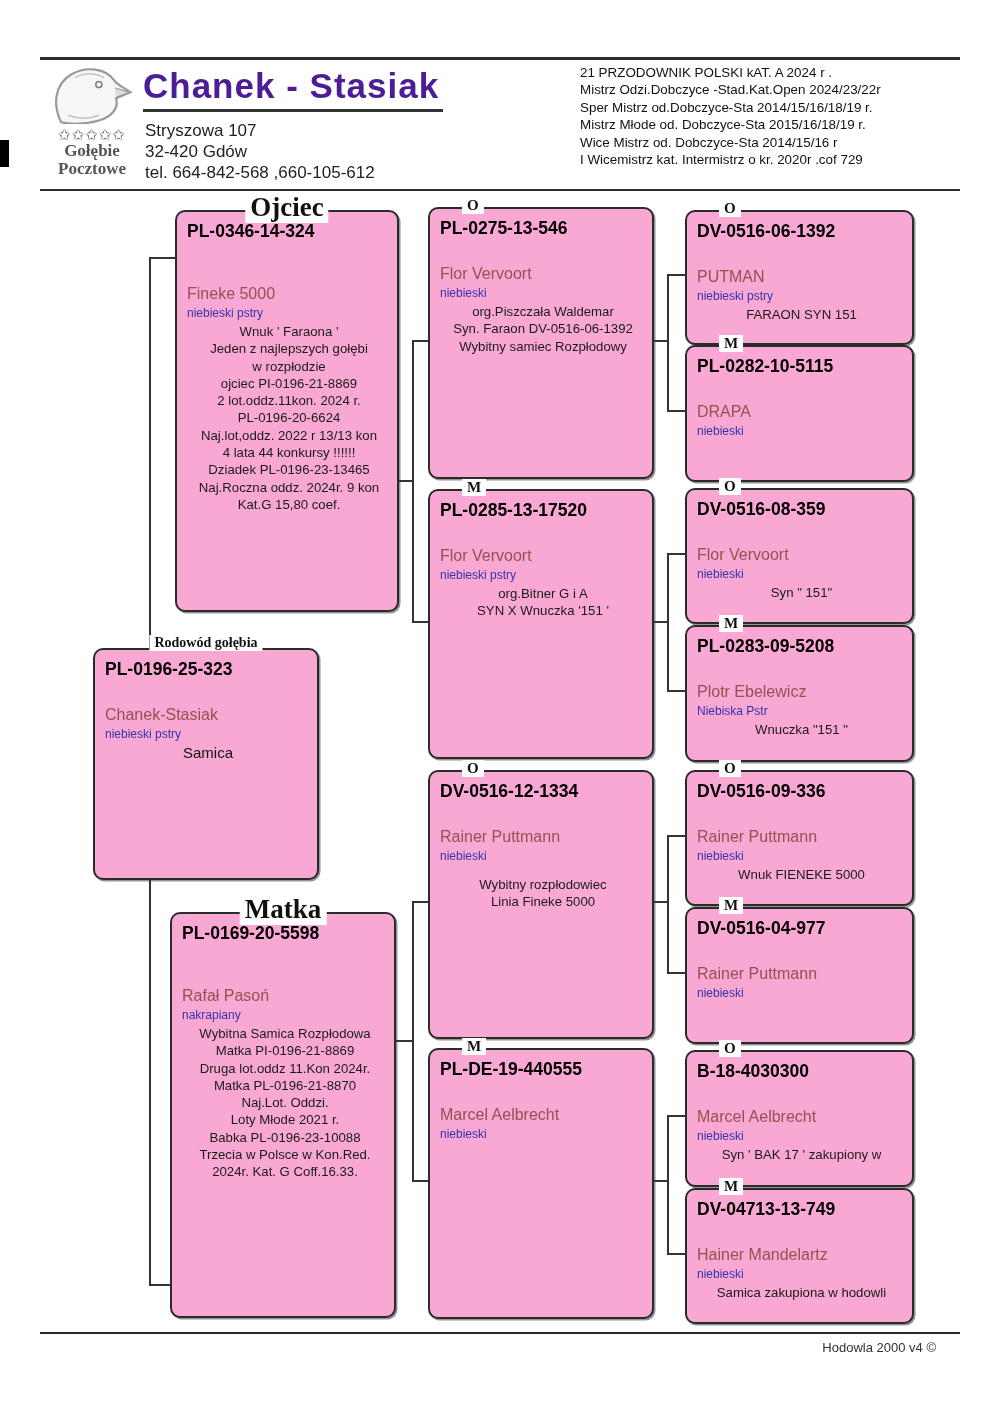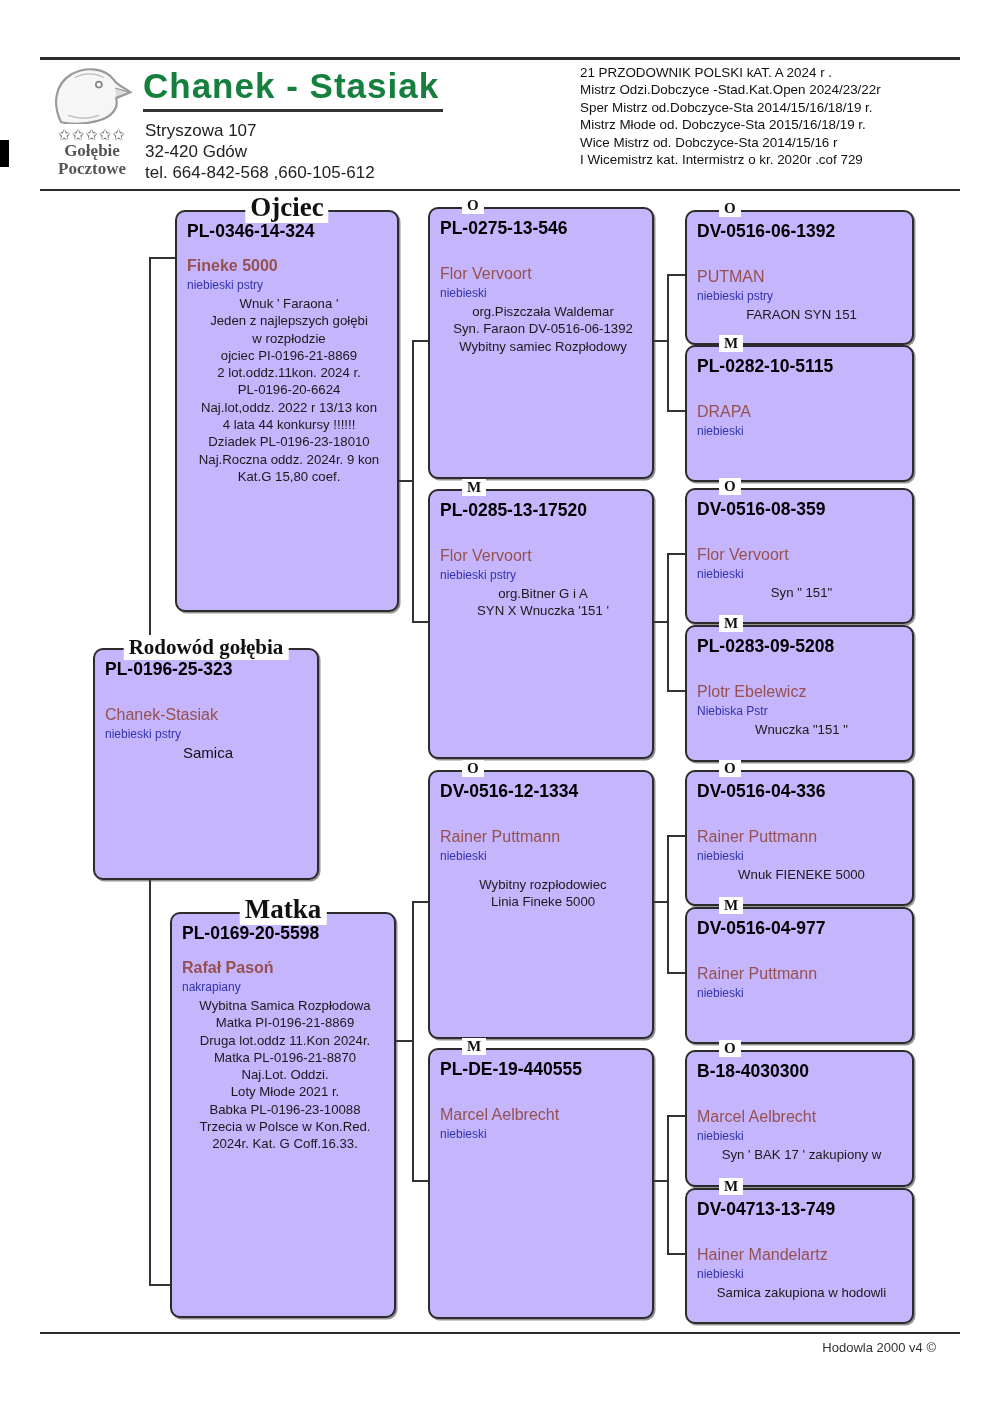--- a/index.html
+++ b/index.html
@@ -7,40 +7,40 @@
         font-family:"Liberation Sans",sans-serif;color:#1a1a1a;overflow:hidden;}
   .hr{position:absolute;background:#2b2b2b;}
   .edge-mark{position:absolute;left:0;top:140px;width:9px;height:27px;background:#000;}
 
   
   .logo{position:absolute;left:44px;top:64px;width:96px;text-align:center;}
   .logo .stars{font-size:15px;letter-spacing:1px;color:#666;line-height:14px;}
   .logo .logotext{font-family:"Liberation Serif",serif;font-weight:bold;color:#555;
                   font-size:17px;line-height:18px;}
   .title{position:absolute;left:143px;top:66px;font-size:35px;font-weight:bold;
-         letter-spacing:1px;color:#15803d;border-bottom:3px solid #333;padding:0 4px 3px 0;}
+         letter-spacing:1px;color:#4c1d95;border-bottom:3px solid #333;padding:0 4px 3px 0;}
   .address{position:absolute;left:145px;top:120px;font-size:17px;line-height:21px;color:#222;}
   .achv{position:absolute;left:580px;top:64px;width:382px;font-size:13.4px;line-height:17.4px;
         text-align:left;color:#111;}
 
   
-  .pbox{position:absolute;border:2px solid #2b2b2b;border-radius:10px;background:#c4b5fd;
+  .pbox{position:absolute;border:2px solid #2b2b2b;border-radius:10px;background:#f9a8d4;
         box-shadow:1.5px 1.5px 0 rgba(60,60,60,.55);}
   .tag{position:absolute;background:#fff;padding:0 5px;font-family:"Liberation Serif",serif;
        font-weight:bold;color:#111;white-space:nowrap;}
   .tag-lg{left:50%;transform:translateX(-50%);top:-20px;font-size:27px;}
-  .tag-md{left:50%;transform:translateX(-50%);top:-15px;font-size:21px;font-family:Liberation Serif, serif;}
+  .tag-md{left:50%;transform:translateX(-50%);top:-15px;font-size:14px;font-family:Liberation Serif, serif;}
   .tag-om{left:32px;top:-12px;font-size:15px;}
   .box-id{margin:9px 10px 0 10px;font-size:17.5px;font-weight:bold;color:#000;white-space:nowrap;}
   .box-breeder{margin:26px 10px 0 10px;font-size:16px;color:#96504f;white-space:nowrap;}
   .box-color{margin:3px 10px 0 10px;font-size:12px;color:#3333aa;white-space:nowrap;}
   .box-notes{margin:3px 6px 0 10px;font-size:13.2px;line-height:17.3px;color:#1a1a1a;}
   .box-notes div{white-space:nowrap;text-align:center;}
   .gap-notes .box-notes{margin-top:13px;}
-  .gen2 .box-breeder{margin-top:15px;font-weight:bold;}
+  .gen2 .box-breeder{margin-top:43px;}
 
   svg.connectors{position:absolute;left:0;top:0;pointer-events:none;}
 
   .footer-credit{position:absolute;right:64px;top:1340px;font-size:13px;color:#333;}
 </style>
 </head>
 <body>
 
 <div class="page">
 
@@ -105,21 +105,21 @@
     <div class="box-color">niebieski pstry</div>
     <div class="box-notes">
         <div>Wnuk ' Faraona '</div>
         <div>Jeden z najlepszych gołębi</div>
         <div>w rozpłodzie</div>
         <div>ojciec PI-0196-21-8869</div>
         <div>2 lot.oddz.11kon. 2024 r.</div>
         <div>PL-0196-20-6624</div>
         <div>Naj.lot,oddz. 2022 r 13/13 kon</div>
         <div>4 lata 44 konkursy !!!!!!</div>
-        <div>Dziadek PL-0196-23-18010</div>
+        <div>Dziadek PL-0196-23-13465</div>
         <div>Naj.Roczna oddz. 2024r. 9 kon</div>
         <div>Kat.G 15,80 coef.</div>
       </div>
   </div>
 
   <div class="pbox gen2" style="left:170px;top:912px;width:222px;height:402px">
     <span class="tag tag-lg">Matka</span>
     <div class="box-id">PL-0169-20-5598</div>
     <div class="box-breeder">Rafał Pasoń</div>
     <div class="box-color">nakrapiany</div>
@@ -211,21 +211,21 @@
     <div class="box-id">PL-0283-09-5208</div>
     <div class="box-breeder">Plotr Ebelewicz</div>
     <div class="box-color">Niebiska Pstr</div>
     <div class="box-notes">
         <div>Wnuczka  "151 "</div>
       </div>
   </div>
 
   <div class="pbox" style="left:685px;top:770px;width:225px;height:132px">
     <span class="tag tag-om">O</span>
-    <div class="box-id">DV-0516-04-336</div>
+    <div class="box-id">DV-0516-09-336</div>
     <div class="box-breeder">Rainer Puttmann</div>
     <div class="box-color">niebieski</div>
     <div class="box-notes">
         <div>Wnuk FIENEKE 5000</div>
       </div>
   </div>
 
   <div class="pbox" style="left:685px;top:907px;width:225px;height:133px">
     <span class="tag tag-om">M</span>
     <div class="box-id">DV-0516-04-977</div>

